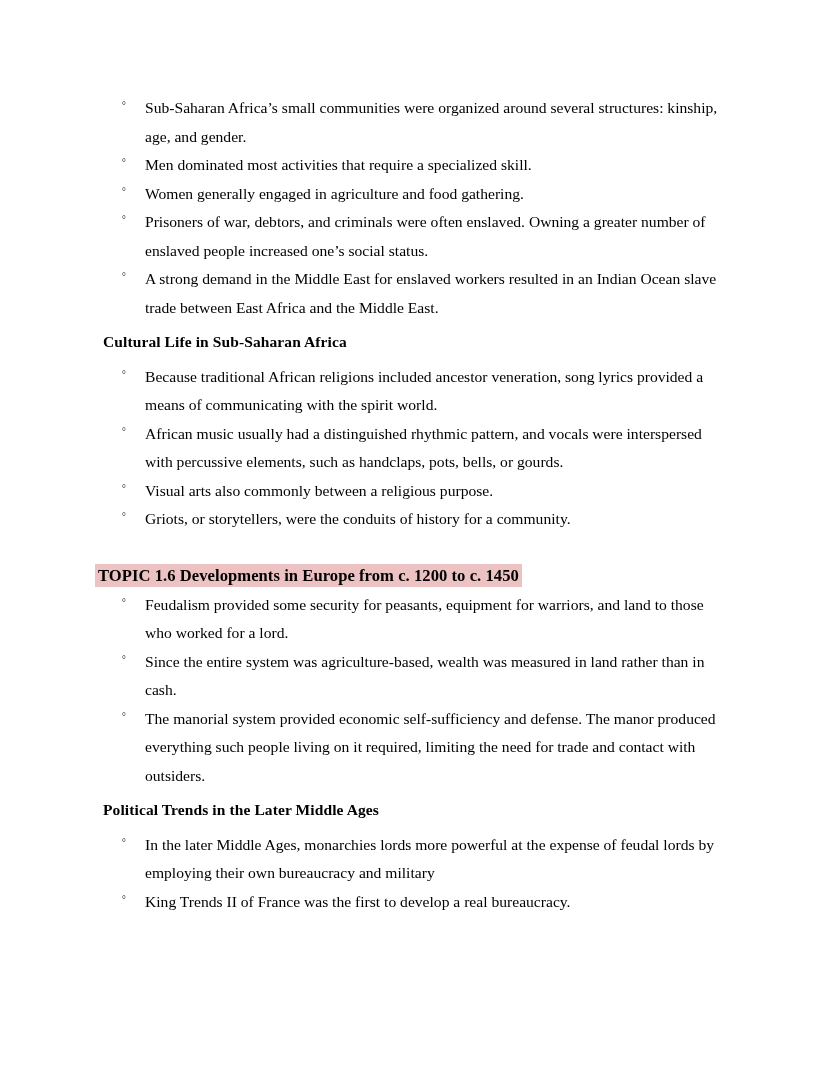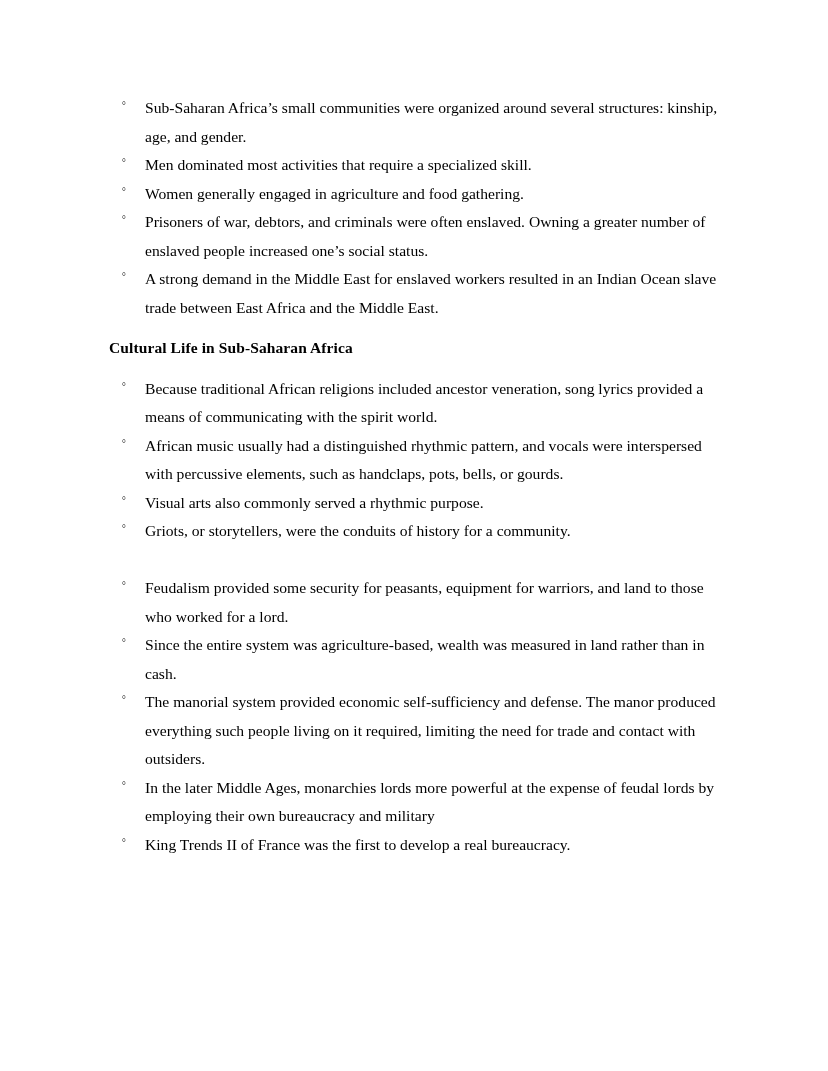--- a/index.html
+++ b/index.html
@@ -29,21 +29,21 @@
   }
 
   
   .block { margin: 0; padding: 0; }
 
   .heading {
     font-size: 15.5px;
     font-weight: bold;
     line-height: 28.5px;
     letter-spacing: 0.1px;
-    margin: 12px;
+    margin: 6px;
     white-space: nowrap;
   }
 
   .topic-wrap {
     margin: 0;
     padding: 0;
     line-height: 28.5px;
   }
   .topic-heading {
     display: inline;
@@ -112,39 +112,41 @@
       <div class="bullet-row block">
         <span class="bullet-marker">°</span>
         <span class="bullet-text">Because traditional African religions included ancestor veneration, song lyrics provided a means of communicating with the spirit world.</span>
       </div>
       <div class="bullet-row block">
         <span class="bullet-marker">°</span>
         <span class="bullet-text">African music usually had a distinguished rhythmic pattern, and vocals were interspersed with percussive elements, such as handclaps, pots, bells, or gourds.</span>
       </div>
       <div class="bullet-row block">
         <span class="bullet-marker">°</span>
-        <span class="bullet-text">Visual arts also commonly served a rhythmic purpose.</span>
+        <span class="bullet-text">Visual arts also commonly between a religious purpose.</span>
       </div>
       <div class="bullet-row block">
         <span class="bullet-marker">°</span>
         <span class="bullet-text">Griots, or storytellers, were the conduits of history for a community.</span>
       </div>
       <div class="spacer block"></div>
+      <div class="topic-wrap block"><span class="topic-heading">TOPIC 1.6 Developments in Europe from c. 1200 to c. 1450</span></div>
       <div class="bullet-row block">
         <span class="bullet-marker">°</span>
         <span class="bullet-text">Feudalism provided some security for peasants, equipment for warriors, and land to those who worked for a lord.</span>
       </div>
       <div class="bullet-row block">
         <span class="bullet-marker">°</span>
         <span class="bullet-text">Since the entire system was agriculture-based, wealth was measured in land rather than in cash.</span>
       </div>
       <div class="bullet-row block">
         <span class="bullet-marker">°</span>
         <span class="bullet-text">The manorial system provided economic self-sufficiency and defense. The manor produced everything such people living on it required, limiting the need for trade and contact with outsiders.</span>
       </div>
+      <div class="heading block">Political Trends in the Later Middle Ages</div>
       <div class="bullet-row block">
         <span class="bullet-marker">°</span>
         <span class="bullet-text">In the later Middle Ages, monarchies lords more powerful at the expense of feudal lords by employing their own bureaucracy and military</span>
       </div>
       <div class="bullet-row block">
         <span class="bullet-marker">°</span>
         <span class="bullet-text">King Trends II of France was the first to develop a real bureaucracy.</span>
       </div>
     </div>
 </div>

